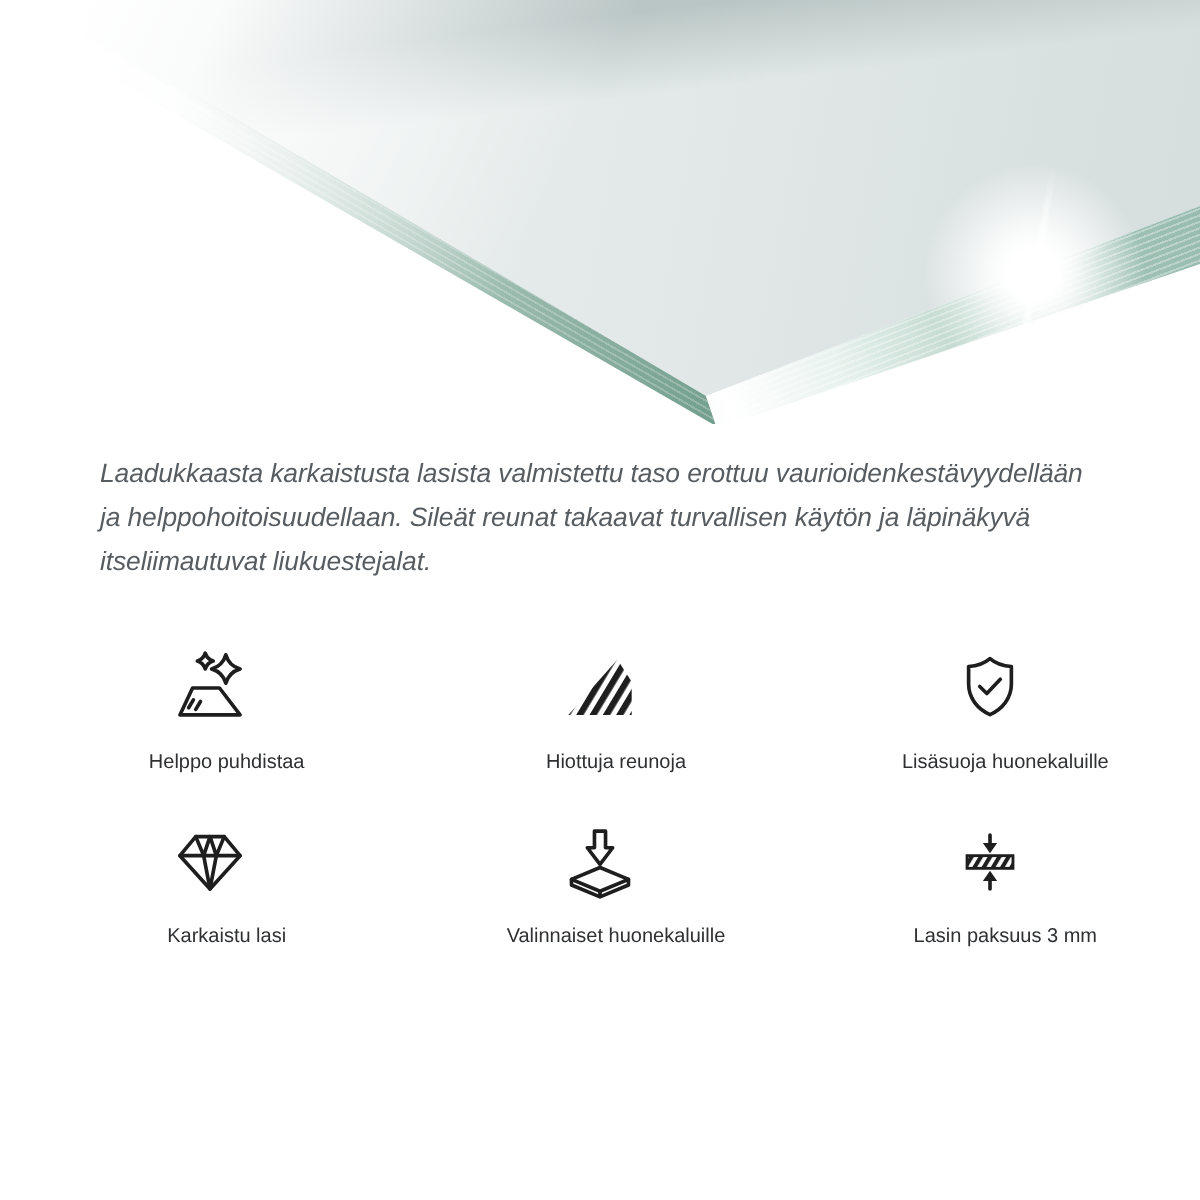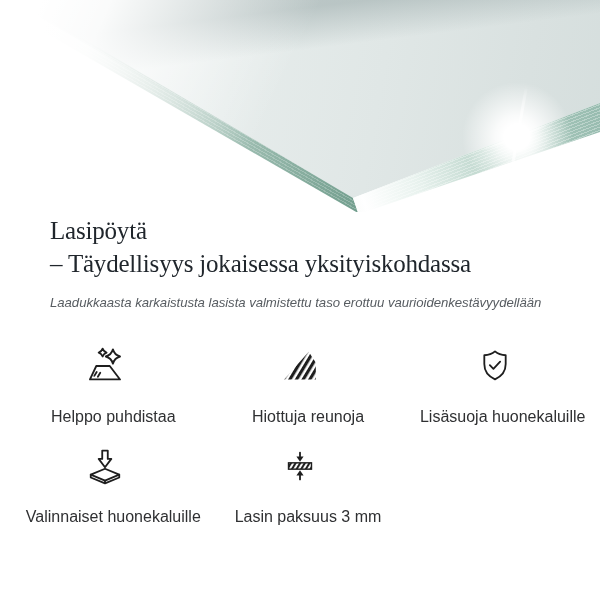--- a/index.html
+++ b/index.html
@@ -64,21 +64,21 @@
   .description .line{
     font-size:13.2px;line-height:22px;color:#575c61;letter-spacing:-.05px;white-space:nowrap;font-style:italic;
   }
   
   .features{
     margin-top:33px;padding:0 8px;
     display:grid;grid-template-columns:repeat(3,1fr);row-gap:23px;
   }
   .feature{display:flex;flex-direction:column;align-items:center;text-align:center;}
   .feature svg{width:38px;height:38px;display:block;}
-  .feature .label{margin-top:24px;font-size:16px;line-height:15px;color:#2f3032;padding-left:16px;}
+  .feature .label{margin-top:11px;font-size:10px;line-height:15px;color:#2f3032;padding-left:16px;}
   .ic{stroke:#1e1e1e;stroke-width:2.3;fill:none;stroke-linecap:round;stroke-linejoin:round;}
   .ic-fill{fill:#1e1e1e;stroke:none;}
   .ic-white{fill:#ffffff;stroke:#1e1e1e;stroke-width:2.3;stroke-linejoin:round;}
 </style>
 </head>
 <body>
 
 <div class="hero">
   <div class="glass-surface">
     <div class="surface-shade"></div>
@@ -87,26 +87,24 @@
   <div class="glass-edge-right"></div>
   <div class="sparkle">
     <div class="ray-v"></div>
     <div class="ray-h"></div>
     <div class="glow"></div>
   </div>
   <div class="hero-light"></div>
 </div>
 
 <div class="content">
-  <h1 class="page-title">
-    <div>Lasipöytä</div>
-    <div>– Täydellisyys jokaisessa yksityiskohdassa</div>
-  </h1>
   <div class="description">
     <div class="line">Laadukkaasta karkaistusta lasista valmistettu taso erottuu vaurioidenkestävyydellään</div>
+    <div class="line">ja helppohoitoisuudellaan. Sileät reunat takaavat turvallisen käytön ja läpinäkyvä</div>
+    <div class="line">itseliimautuvat liukuestejalat.</div>
   </div>
 </div>
 
 <div class="features">
 
   <div class="feature">
     <svg viewBox="0 0 48 48">
       <path class="ic" d="M13,24 L30,24 L43,41 L5,41 Z"></path>
       <path class="ic" d="M10.5,36.5 L13.5,31.5 M15,37.5 L18,32.5" stroke-width="1.8"></path>
       <path class="ic-white" d="M34,3 Q36,10 43,12 Q36,14 34,21 Q32,14 25,12 Q32,10 34,3 Z" stroke-width="2"></path>
@@ -128,20 +126,29 @@
   </div>
 
   <div class="feature">
     <svg viewBox="0 0 48 48">
       <path class="ic" d="M24,5.5 C27.5,8.5 32.5,10.2 37.5,10.4 L37.5,21.5 C37.5,30.5 31.8,37.3 24,40.8 C16.2,37.3 10.5,30.5 10.5,21.5 L10.5,10.4 C15.5,10.2 20.5,8.5 24,5.5 Z"></path>
       <path class="ic" d="M17.5,23 L22,27.5 L30.5,18.5"></path>
     </svg>
     <div class="label">Lisäsuoja huonekaluille</div>
   </div>
 
+  <div class="feature">
+    <svg viewBox="0 0 48 48">
+      <path class="ic" d="M15,8 L33,8 L43,20 L24,41 L5,20 Z"></path>
+      <path class="ic" d="M5,20 L43,20" stroke-width="2"></path>
+      <path class="ic" d="M15,8 L20,20 L24,8 L28,20 L33,8" stroke-width="2"></path>
+      <path class="ic" d="M20,20 L24,41 L28,20" stroke-width="2"></path>
+    </svg>
+    <div class="label">Karkaistu lasi</div>
+  </div>
 
   <div class="feature">
     <svg viewBox="0 0 48 48">
       <path class="ic" d="M24,27.5 L42,35 L24,42.5 L6,35 Z"></path>
       <path class="ic" d="M6,35 L6,38.5 L24,46 L42,38.5 L42,35 M24,42.5 L24,46"></path>
       <path class="ic-white" d="M20.5,4.5 L27.5,4.5 L27.5,15 L32,15 L24,25.5 L16,15 L20.5,15 Z" stroke-width="2.2"></path>
     </svg>
     <div class="label">Valinnaiset huonekaluille</div>
   </div>
 

